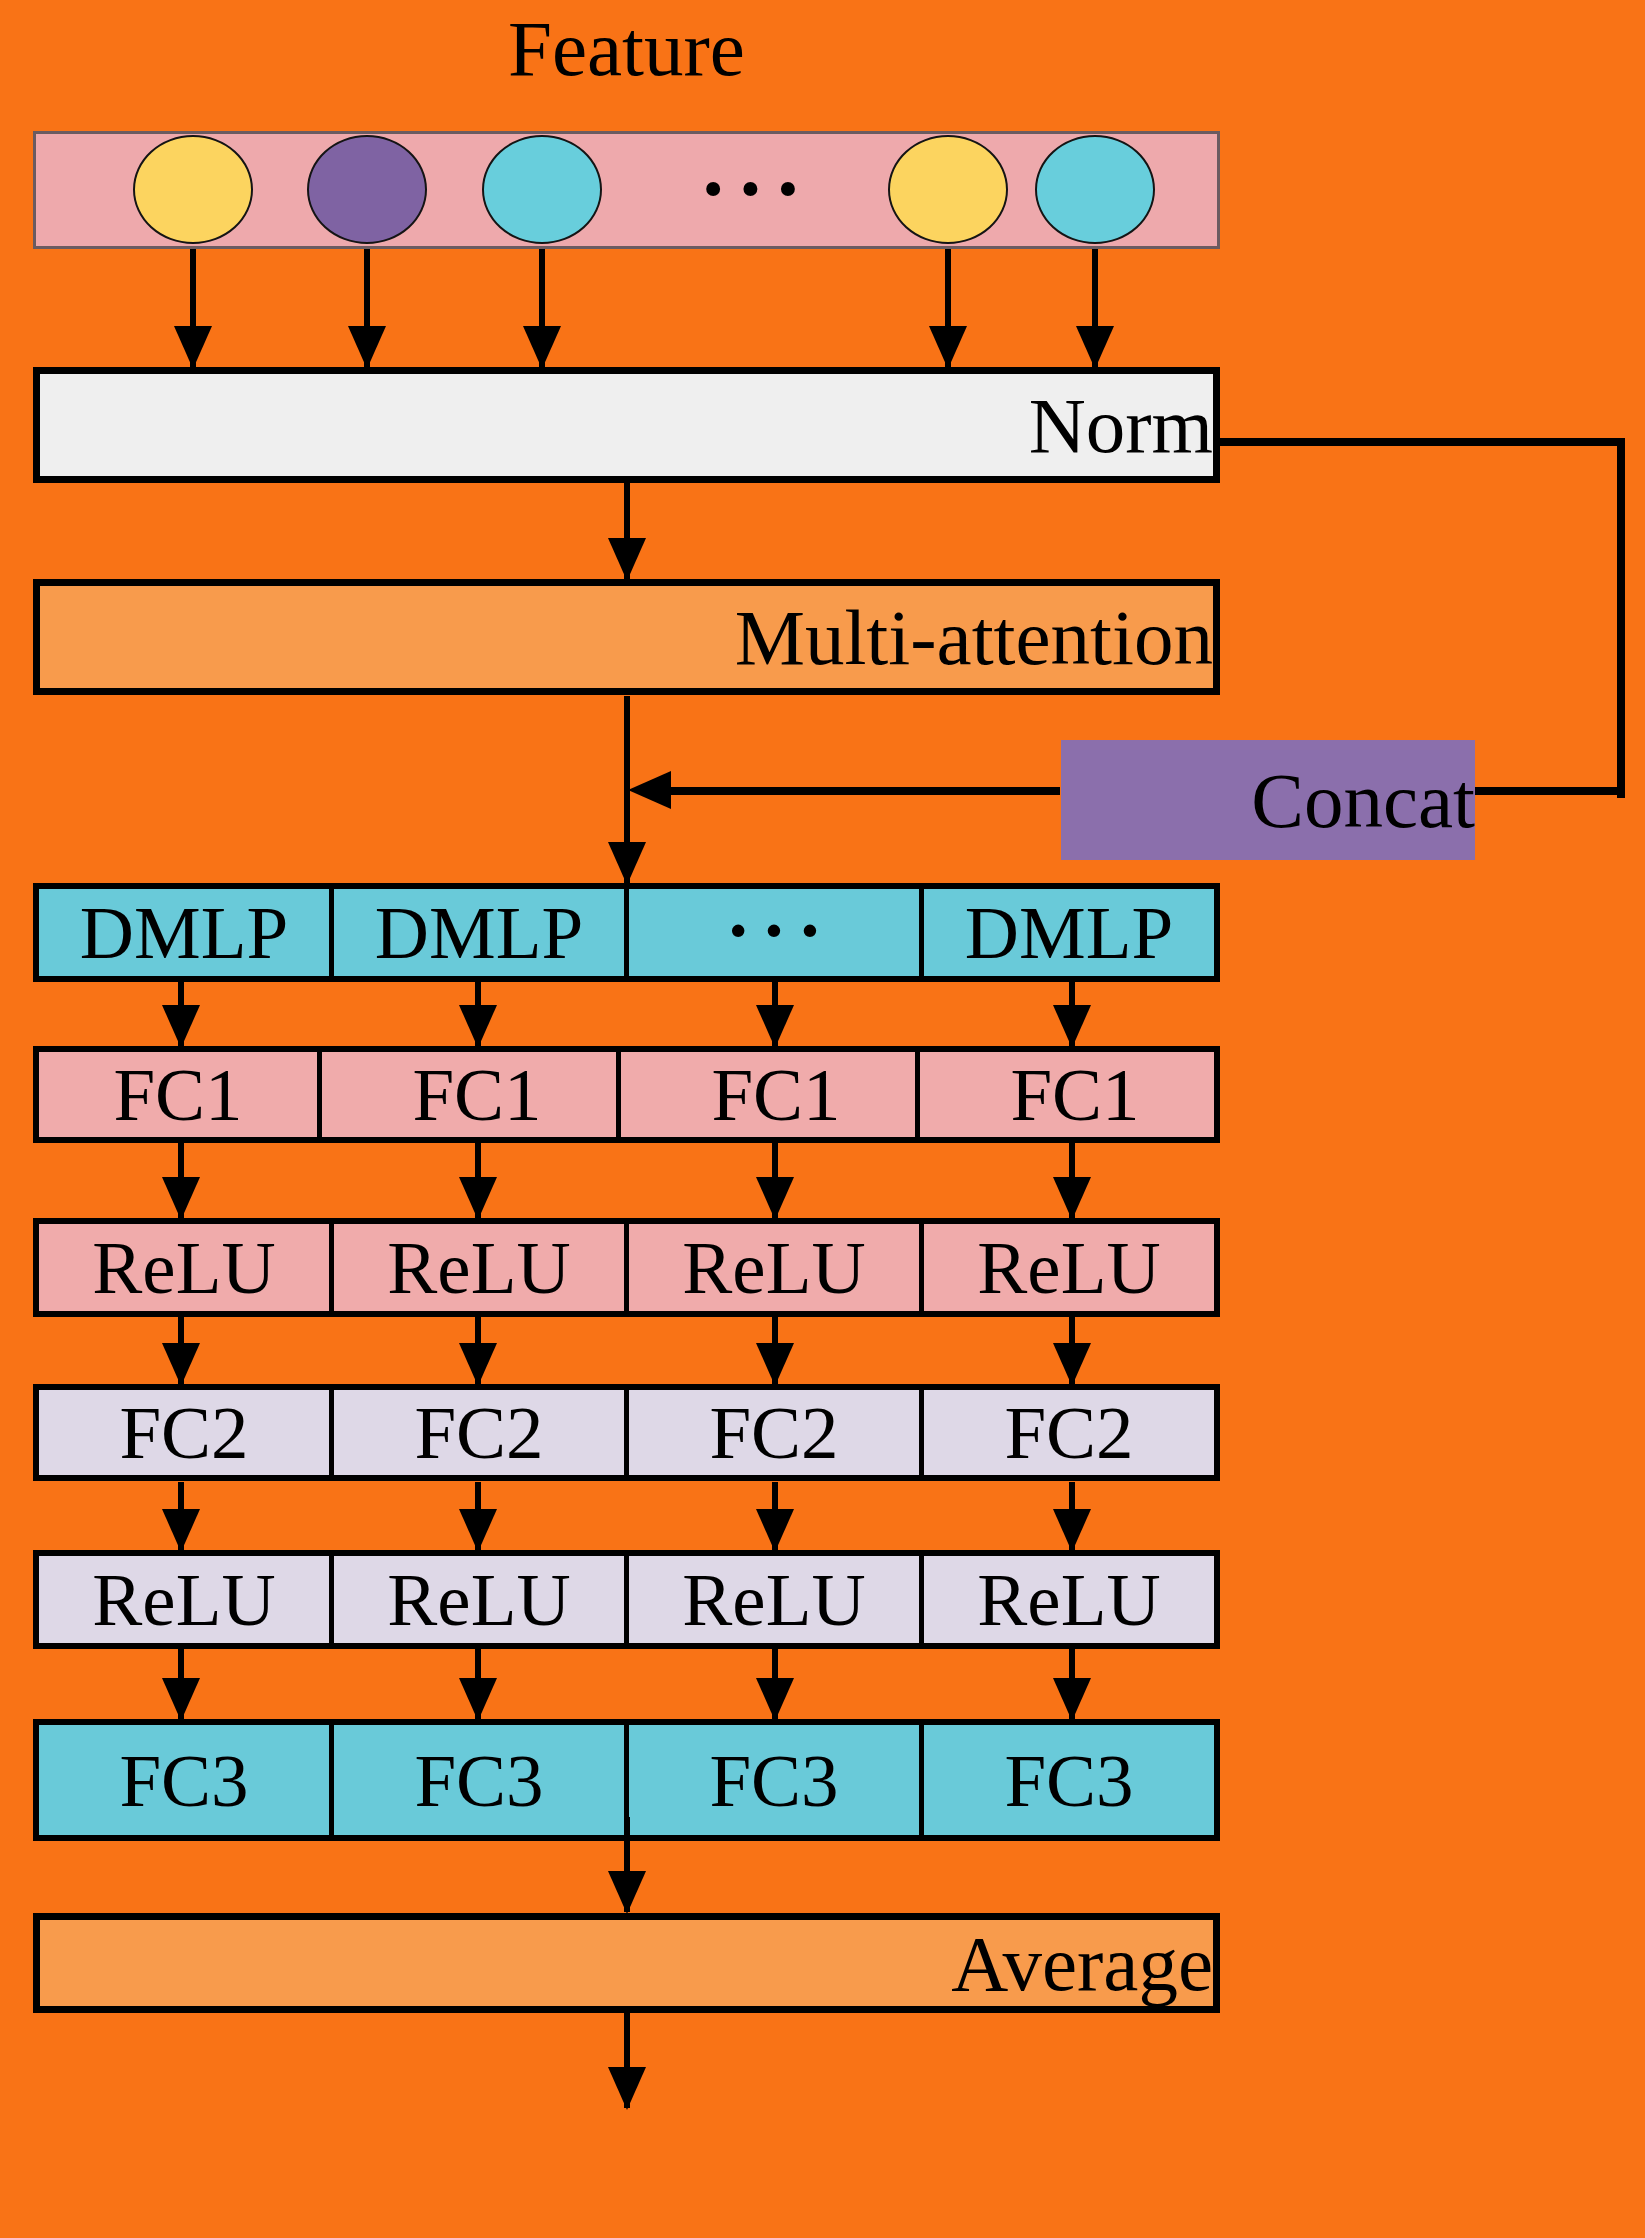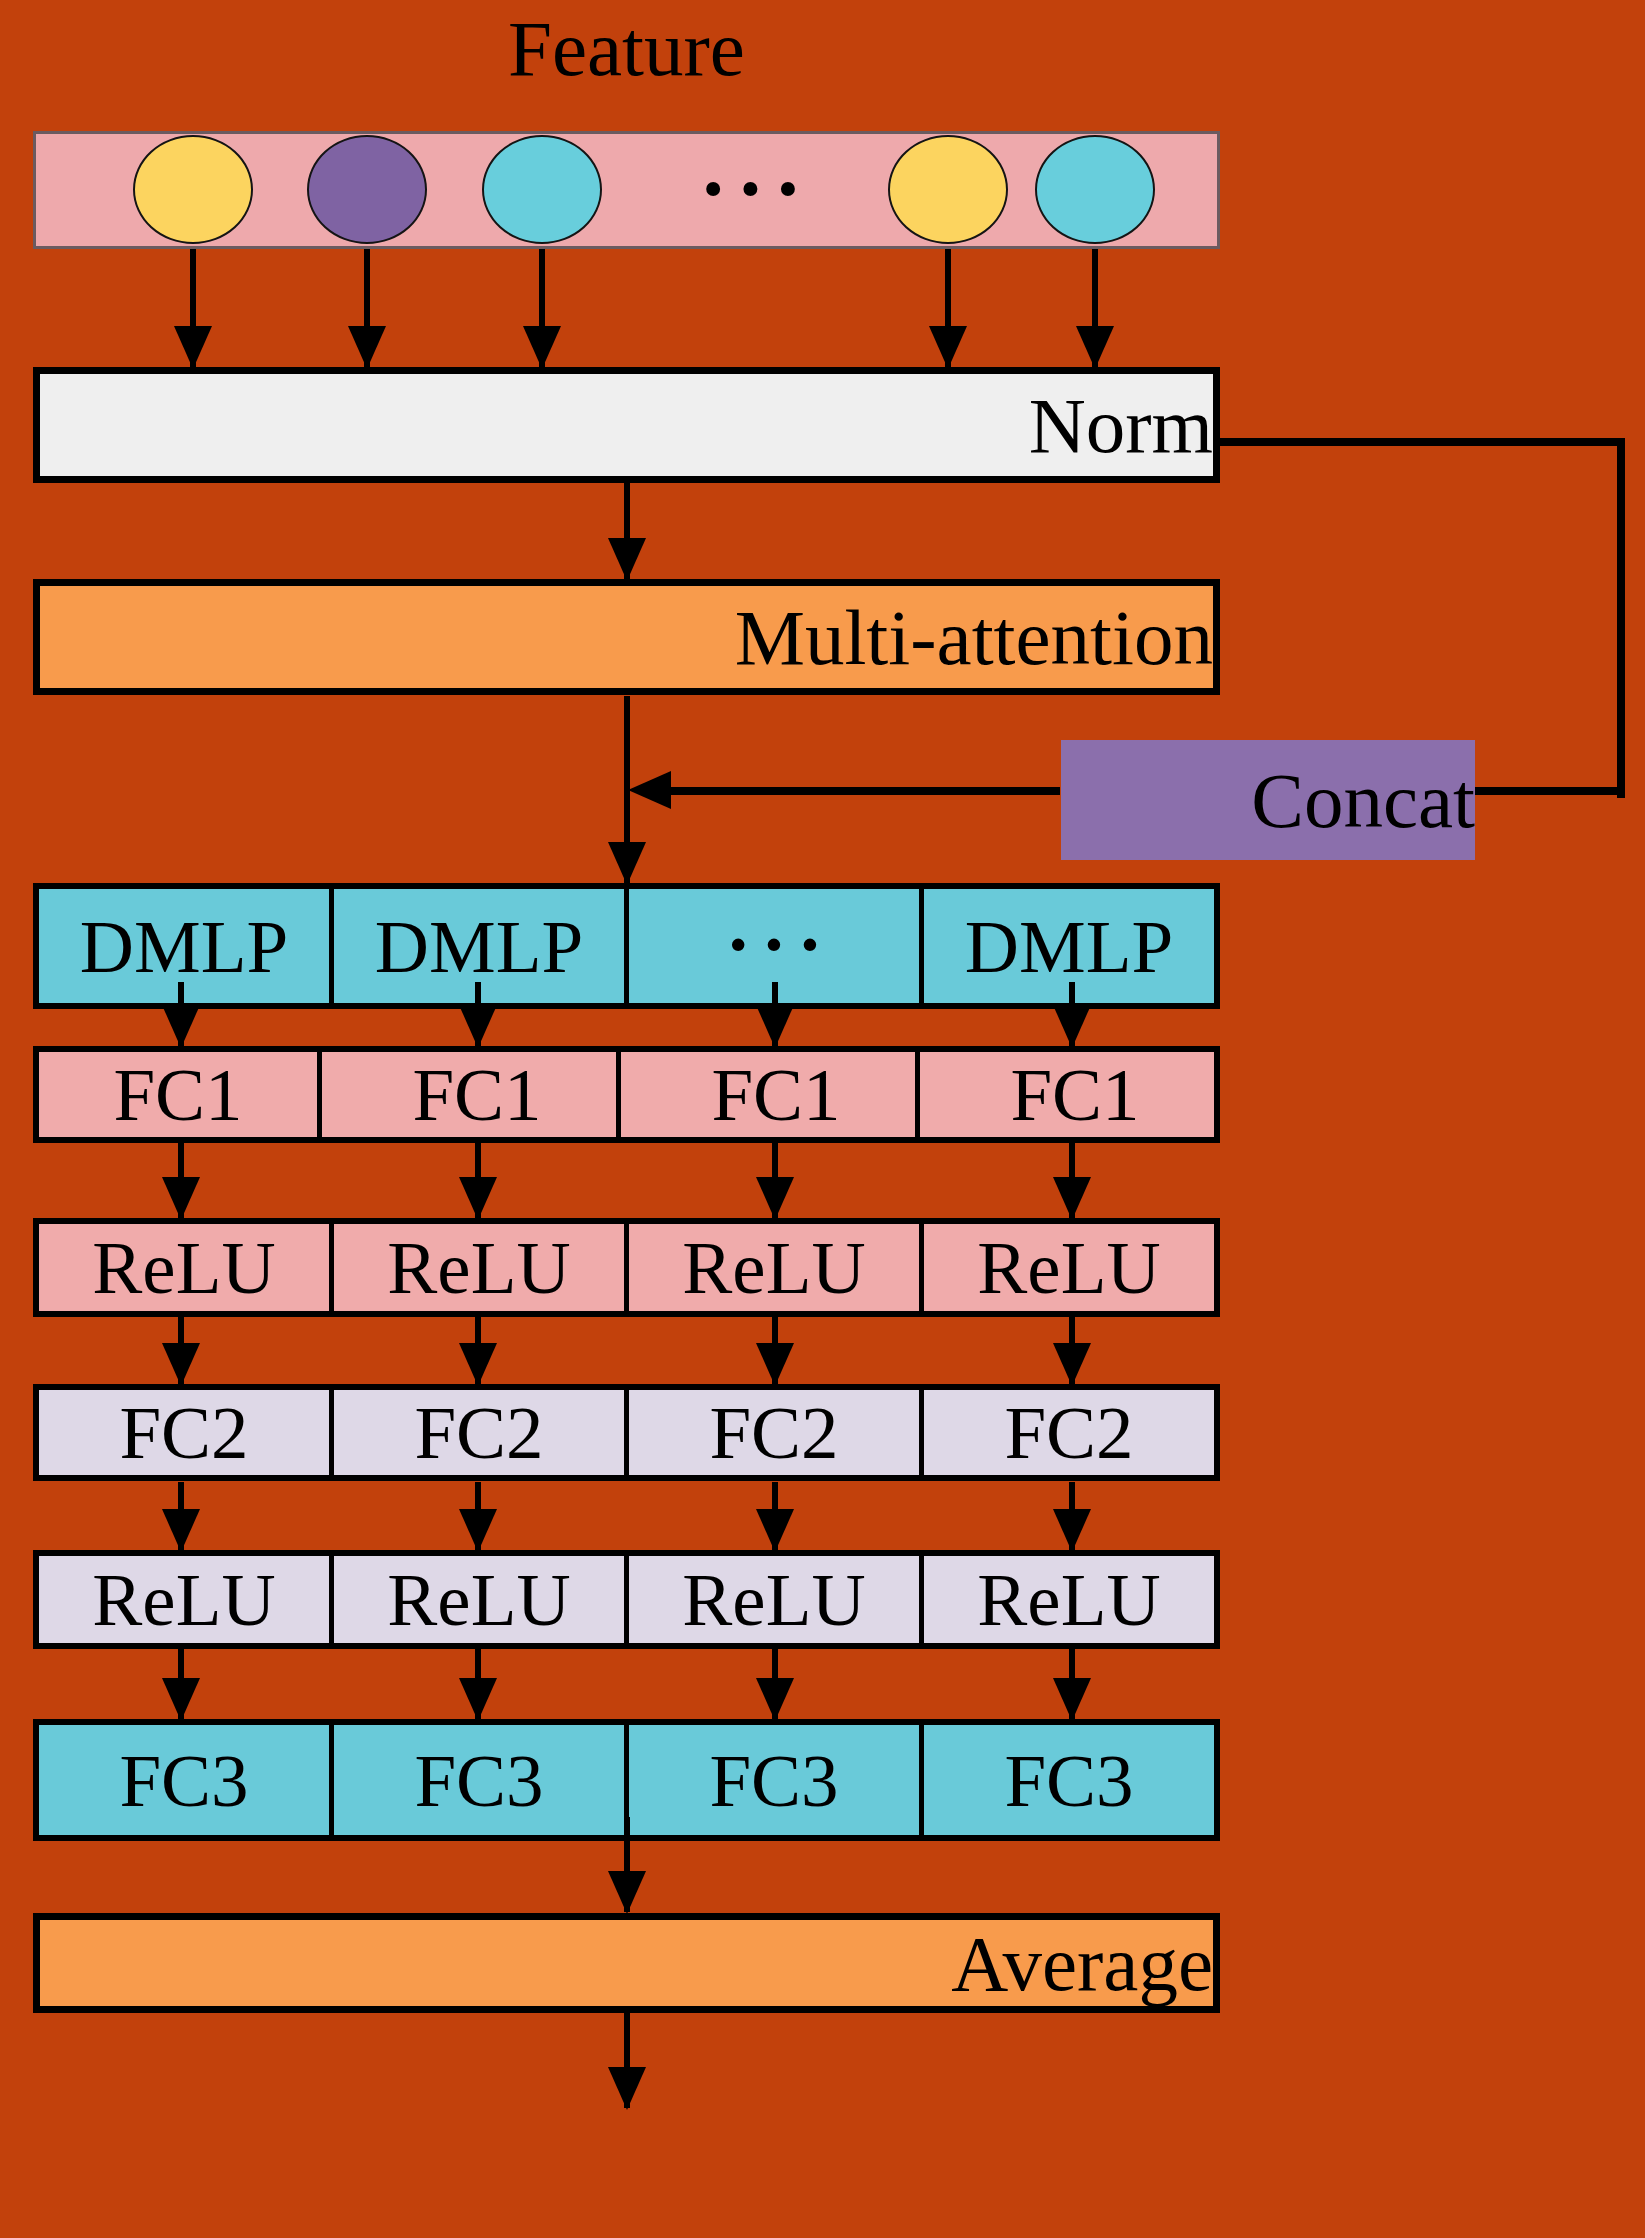--- a/index.html
+++ b/index.html
@@ -1,20 +1,20 @@
 <!DOCTYPE html>
 <html style="font-size:12px"><head>
 <meta charset="utf-8">
 <style>
   html,body{margin:0;padding:0;background:#ffffff;}
   #canvas{
     position:relative;
     width:1645px;
     height:2239px;
-    background:#c2410c;
+    background:#f97316;
     font-family:"Liberation Serif","DejaVu Serif",serif;
     color:#000;
     overflow:hidden;
   }
   .title{
     position:absolute;left:33px;top:0;width:1187px;height:97px;
     display:flex;align-items:center;justify-content:center;
     font-size:79px;line-height:1;
   }
   .bar{
@@ -104,21 +104,21 @@
   <div class="hline" style="left:1220px;top:438px;width:405px"></div>
   <div class="vline" style="left:1617px;top:438px;height:360px"></div>
   <div class="hline" style="left:1474px;top:787px;width:151px"></div>
   <div class="hline" style="left:667px;top:787px;width:393px"></div>
   <div class="tri-left" style="left:628px;top:771px"></div>
 
   <div class="box" style="left: 1061px; top: 740px; width: 414px; height: 120px; border: none; background-color: rgb(139, 111, 172);">
     <span>Concat</span>
   </div>
 
-  <div class="row" style="top: 883px; height: 126px; background-color: rgb(105, 202, 217);">
+  <div class="row" style="top: 883px; height: 99px; background-color: rgb(105, 202, 217);">
     <div class="cell">DMLP</div>
     <div class="cell">DMLP</div>
     <div class="cell dots">•••</div>
     <div class="cell">DMLP</div>
   </div>
 
   <div class="varrow" style="left:178px;top:982px;height:64px"></div>
   <div class="varrow" style="left:475px;top:982px;height:64px"></div>
   <div class="varrow" style="left:772px;top:982px;height:64px"></div>
   <div class="varrow" style="left:1069px;top:982px;height:64px"></div>

